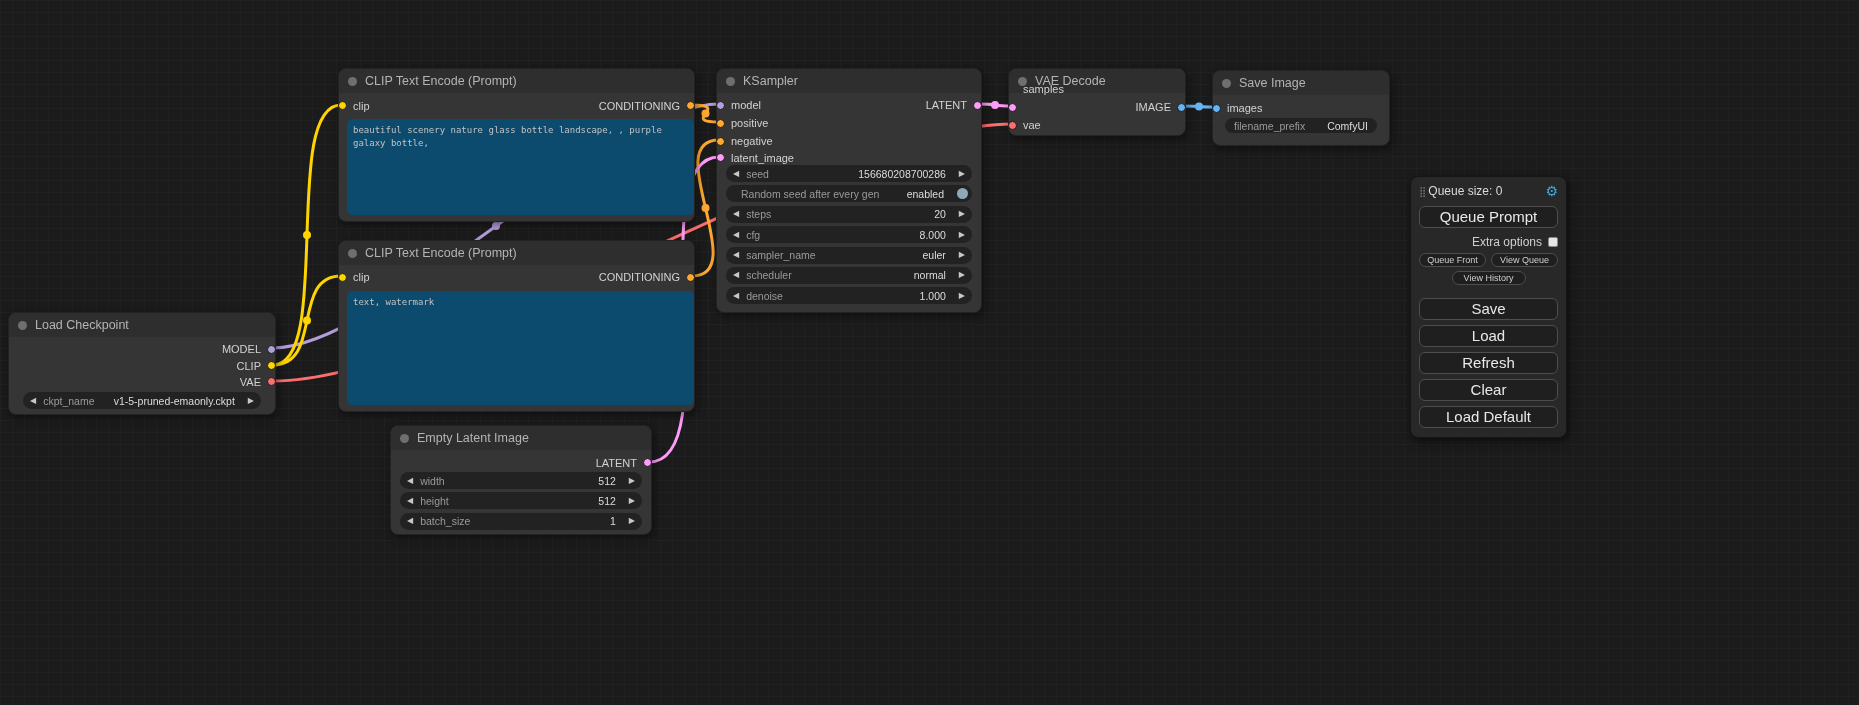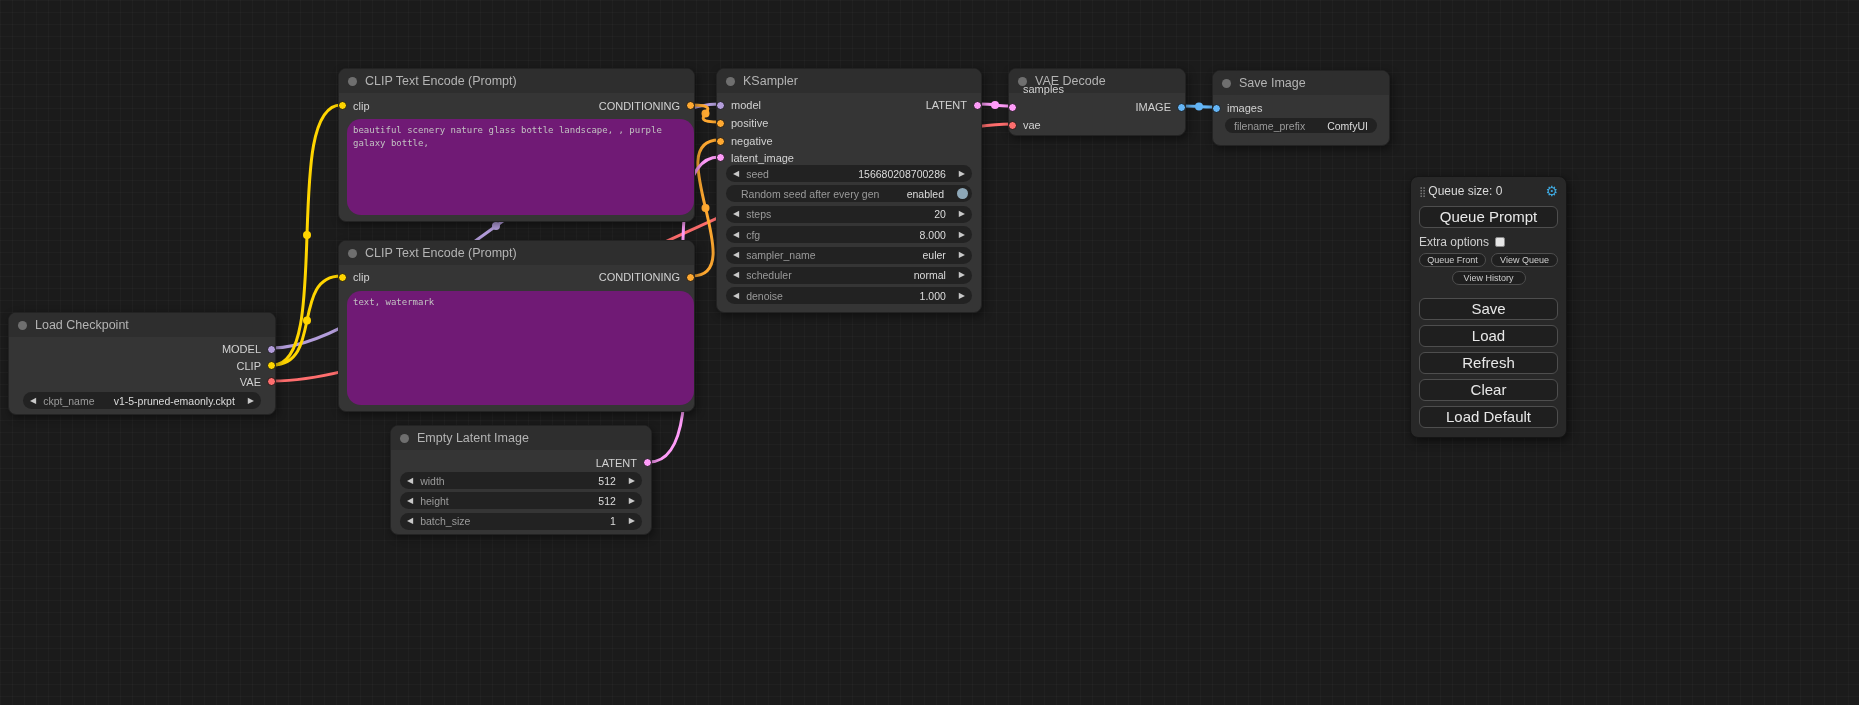--- a/index.html
+++ b/index.html
@@ -29,39 +29,39 @@
   .widget{position:absolute;left:9px;right:9px;height:17px;border-radius:9px;background:#222;
     display:flex;align-items:center;font-size:10.5px;padding:0 7px;color:#c8c8c8}
   .wstack{position:absolute;left:9px;right:9px}
   .wstack .widget{position:relative;left:0;right:0;margin-bottom:3.4px}
   .arrow{font-size:8px;color:#c8c8c8;line-height:1;cursor:pointer}
   .wlabel{margin-left:7px;color:#9a9a9a}
   .wvalue{margin-left:auto;margin-right:13px;color:#dcdcdc}
   .wvalue.no-arrow{margin-right:2px}
   .toggle-dot{width:11px;height:11px;border-radius:50%;background:#8ea8b8;flex:none;margin-right:-3px}
 
-  .prompt{position:absolute;left:8px;right:0;background:#701a75;border-radius:14px;padding:5px 6px;
+  .prompt{position:absolute;left:8px;right:0;background:#0c4a6e;border-radius:5px;padding:5px 6px;
     font-family:"DejaVu Sans Mono",monospace;font-size:9px;line-height:1.4;color:#c2c2c2;
     white-space:pre-wrap;overflow:hidden}
 
   .c-model{background:#B39DDB}.c-clip{background:#FFD500}.c-vae{background:#FF6E6E}
   .c-cond{background:#FFA931}.c-latent{background:#FF9CF9}.c-image{background:#64B5F6}
 
   #menu{position:absolute;z-index:4;left:1410px;top:176px;width:157px;background:#282828;
     border:1px solid #151515;border-radius:8px;padding:5px 8px 9px;box-shadow:2px 3px 10px rgba(0,0,0,.55)}
   .menu-head{display:flex;align-items:center;height:18px;color:#dadada;font-size:12px}
   .drag-handle{color:#7a7a7a;font-size:10px;cursor:move;margin-right:3px;letter-spacing:-1px}
   .queue-size{flex:1;text-align:left}
   .gear{color:#3fa9e0;font-size:14px;line-height:1;cursor:pointer}
   .btn{display:block;width:100%;background:#1f1f1f;border:1px solid #4e4e4e;border-radius:6px;
     color:#e8e8e8;font-size:15px;font-family:inherit;text-align:center;padding:1px 0 2px;
     margin-top:5px;cursor:pointer}
   .btn:first-of-type{margin-top:6px}
   .group-gap{margin-top:13px}
-  .extra{display:flex;align-items:center;justify-content:flex-start;gap:6px;margin-top:7px;
+  .extra{display:flex;align-items:center;justify-content:flex-end;gap:6px;margin-top:7px;
     color:#cfcfcf;font-size:12px}
   .checkbox{width:10px;height:10px;background:#e6e6e6;border:1px solid #8a8a8a;border-radius:2px;cursor:pointer}
   .btn-row{display:flex;gap:5px;margin-top:4px}
   .btn-sm{flex:1;background:#1f1f1f;border:1px solid #4e4e4e;border-radius:8px;color:#cfcfcf;
     font-size:9px;font-family:inherit;text-align:center;padding:1px 2px;cursor:pointer}
   .btn-xs{display:block;margin:4px auto 0;width:74px;background:#1f1f1f;border:1px solid #4e4e4e;
     border-radius:8px;color:#cfcfcf;font-size:9px;font-family:inherit;text-align:center;padding:1px 2px;cursor:pointer}
 </style>
 </head>
 <body>

